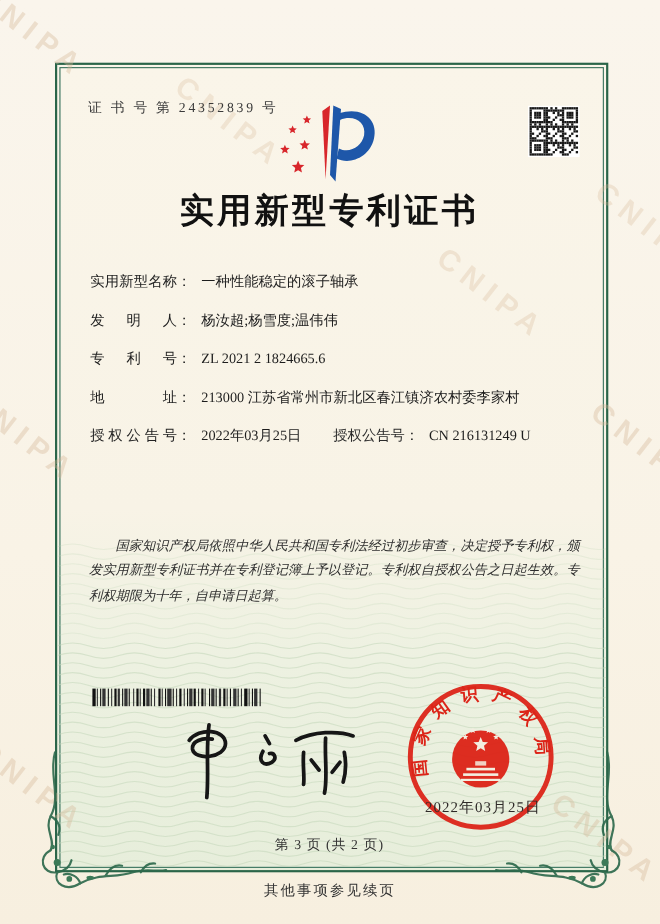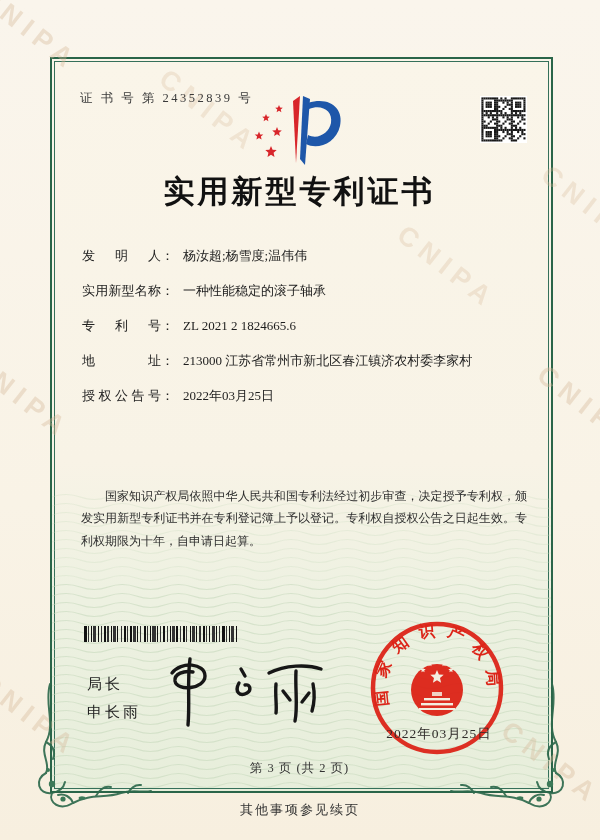--- a/index.html
+++ b/index.html
@@ -40,21 +40,21 @@
   .fields{position:absolute;left:30px;top:187px;right:22px;display:flex;
           flex-direction:column;gap:15px;font-size:13px;}
   .frow{line-height:20px;position:relative;white-space:nowrap;}
   .flabel{display:inline-block;width:79px;text-align:justify;text-align-last:justify;color:#222;}
   .colon{color:#222;}
   .fvalue{margin-left:9px;color:#1d1d1d;}
   .fpair2{position:absolute;left:221px;top:0;}
 
   .paras{position:absolute;left:29px;top:426px;width:446px;font-size:12px;
          line-height:22.4px;text-align:justify;color:#2e2e2e;}
-  .paras p{margin:0;text-indent:2em;}
+  .paras p{margin:0;text-indent:2em;font-style:italic;}
 
   .barcode{position:absolute;left:32px;top:567px;width:155px;height:16px;font-size:0;}
   .barcode span{display:inline-block;height:100%;}
 
   .signer{position:absolute;left:35px;top:611px;
           font-family:"Liberation Sans","DejaVu Sans",sans-serif;
           font-size:15px;letter-spacing:3px;color:#222;line-height:28px;}
   .sig{position:absolute;left:105px;top:590px;}
 
   .seal{position:absolute;left:309px;top:553px;z-index:4;}
@@ -426,46 +426,43 @@
         <rect x="20.30" y="43.40" width="2.1" height="2.1" fill="#181818"></rect>
         <rect x="30.80" y="43.40" width="2.1" height="2.1" fill="#181818"></rect>
         <rect x="32.90" y="43.40" width="2.1" height="2.1" fill="#181818"></rect>
         <rect x="35.00" y="43.40" width="2.1" height="2.1" fill="#181818"></rect>
       </svg>
 
     <div class="title">实用新型专利证书</div>
 
     <div class="fields">
       <div class="frow">
-        <span class="flabel">发明人</span><span class="colon">：</span><span class="fvalue">杨汝超;杨雪度;温伟伟</span>
+        <span class="flabel">实用新型名称</span><span class="colon">：</span><span class="fvalue">一种性能稳定的滚子轴承</span>
       </div>
       <div class="frow">
-        <span class="flabel">实用新型名称</span><span class="colon">：</span><span class="fvalue">一种性能稳定的滚子轴承</span>
+        <span class="flabel">发明人</span><span class="colon">：</span><span class="fvalue">杨汝超;杨雪度;温伟伟</span>
       </div>
       <div class="frow">
         <span class="flabel">专利号</span><span class="colon">：</span><span class="fvalue">ZL 2021 2 1824665.6</span>
       </div>
       <div class="frow">
         <span class="flabel">地址</span><span class="colon">：</span><span class="fvalue">213000 江苏省常州市新北区春江镇济农村委李家村</span>
       </div>
       <div class="frow">
         <span class="flabel">授权公告号</span><span class="colon">：</span><span class="fvalue">2022年03月25日</span>
+        <span class="fpair2"><span>授权公告号</span><span class="colon">：</span><span class="fvalue">CN 216131249 U</span></span>
       </div>
     </div>
 
     <div class="paras">
       <p>国家知识产权局依照中华人民共和国专利法经过初步审查，决定授予专利权，颁发实用新型专利证书并在专利登记簿上予以登记。专利权自授权公告之日起生效。专利权期限为十年，自申请日起算。</p>
     </div>
 
     <div class="barcode" id="barcode"><span style="width: 3px; background: rgb(17, 17, 17);"></span><span style="width: 1px; background: transparent;"></span><span style="width: 1px; background: rgb(51, 51, 51);"></span><span style="width: 2px; background: transparent;"></span><span style="width: 1px; background: rgb(17, 17, 17);"></span><span style="width: 1px; background: transparent;"></span><span style="width: 3px; background: rgb(51, 51, 51);"></span><span style="width: 2px; background: transparent;"></span><span style="width: 1px; background: rgb(17, 17, 17);"></span><span style="width: 2px; background: transparent;"></span><span style="width: 1px; background: rgb(51, 51, 51);"></span><span style="width: 2px; background: transparent;"></span><span style="width: 2px; background: rgb(17, 17, 17);"></span><span style="width: 1px; background: transparent;"></span><span style="width: 2px; background: rgb(51, 51, 51);"></span><span style="width: 2px; background: transparent;"></span><span style="width: 1px; background: rgb(17, 17, 17);"></span><span style="width: 1px; background: transparent;"></span><span style="width: 3px; background: rgb(51, 51, 51);"></span><span style="width: 1px; background: transparent;"></span><span style="width: 1px; background: rgb(17, 17, 17);"></span><span style="width: 3px; background: transparent;"></span><span style="width: 1px; background: rgb(51, 51, 51);"></span><span style="width: 2px; background: transparent;"></span><span style="width: 2px; background: rgb(17, 17, 17);"></span><span style="width: 1px; background: transparent;"></span><span style="width: 1px; background: rgb(51, 51, 51);"></span><span style="width: 2px; background: transparent;"></span><span style="width: 2px; background: rgb(17, 17, 17);"></span><span style="width: 1px; background: transparent;"></span><span style="width: 3px; background: rgb(51, 51, 51);"></span><span style="width: 1px; background: transparent;"></span><span style="width: 1px; background: rgb(17, 17, 17);"></span><span style="width: 2px; background: transparent;"></span><span style="width: 1px; background: rgb(51, 51, 51);"></span><span style="width: 3px; background: transparent;"></span><span style="width: 2px; background: rgb(17, 17, 17);"></span><span style="width: 1px; background: transparent;"></span><span style="width: 1px; background: rgb(51, 51, 51);"></span><span style="width: 2px; background: transparent;"></span><span style="width: 1px; background: rgb(17, 17, 17);"></span><span style="width: 1px; background: transparent;"></span><span style="width: 4px; background: rgb(51, 51, 51);"></span><span style="width: 1px; background: transparent;"></span><span style="width: 1px; background: rgb(17, 17, 17);"></span><span style="width: 2px; background: transparent;"></span><span style="width: 1px; background: rgb(51, 51, 51);"></span><span style="width: 2px; background: transparent;"></span><span style="width: 2px; background: rgb(17, 17, 17);"></span><span style="width: 2px; background: transparent;"></span><span style="width: 1px; background: rgb(51, 51, 51);"></span><span style="width: 2px; background: transparent;"></span><span style="width: 1px; background: rgb(17, 17, 17);"></span><span style="width: 1px; background: transparent;"></span><span style="width: 3px; background: rgb(51, 51, 51);"></span><span style="width: 1px; background: transparent;"></span><span style="width: 2px; background: rgb(17, 17, 17);"></span><span style="width: 2px; background: transparent;"></span><span style="width: 1px; background: rgb(51, 51, 51);"></span><span style="width: 2px; background: transparent;"></span><span style="width: 2px; background: rgb(17, 17, 17);"></span><span style="width: 1px; background: transparent;"></span><span style="width: 1px; background: rgb(51, 51, 51);"></span><span style="width: 3px; background: transparent;"></span><span style="width: 1px; background: rgb(17, 17, 17);"></span><span style="width: 1px; background: transparent;"></span><span style="width: 3px; background: rgb(51, 51, 51);"></span><span style="width: 1px; background: transparent;"></span><span style="width: 1px; background: rgb(17, 17, 17);"></span><span style="width: 2px; background: transparent;"></span><span style="width: 2px; background: rgb(51, 51, 51);"></span><span style="width: 2px; background: transparent;"></span><span style="width: 2px; background: rgb(17, 17, 17);"></span><span style="width: 1px; background: transparent;"></span><span style="width: 1px; background: rgb(51, 51, 51);"></span><span style="width: 2px; background: transparent;"></span><span style="width: 1px; background: rgb(17, 17, 17);"></span><span style="width: 2px; background: transparent;"></span><span style="width: 3px; background: rgb(51, 51, 51);"></span><span style="width: 1px; background: transparent;"></span><span style="width: 1px; background: rgb(17, 17, 17);"></span><span style="width: 2px; background: transparent;"></span><span style="width: 1px; background: rgb(51, 51, 51);"></span><span style="width: 2px; background: transparent;"></span><span style="width: 3px; background: rgb(17, 17, 17);"></span><span style="width: 1px; background: transparent;"></span><span style="width: 1px; background: rgb(51, 51, 51);"></span><span style="width: 2px; background: transparent;"></span><span style="width: 1px; background: rgb(17, 17, 17);"></span><span style="width: 1px; background: transparent;"></span><span style="width: 3px; background: rgb(51, 51, 51);"></span><span style="width: 2px; background: transparent;"></span><span style="width: 1px; background: rgb(17, 17, 17);"></span><span style="width: 2px; background: transparent;"></span></div>
 
-    <div class="signer">
-      <div>局长</div>
-      <div>申长雨</div>
-    </div>
 
     <svg class="sig" width="185" height="82" viewBox="0 0 185 82">
       <g fill="none" stroke="#161616" stroke-width="3.4" stroke-linecap="round" stroke-linejoin="round">
         <path d="M33,10 C30,32 33,54 31,76"></path>
         <path d="M15,24 C24,12 48,14 48,27 C48,40 20,43 18,32 C17,25 27,21 36,23"></path>
         <path d="M84,20 l4,7"></path>
         <path d="M82,34 C77,43 83,48 90,44 C95,41 93,35 88,36"></path>
         <path d="M112,24 C128,16 150,15 164,20"></path>
         <path d="M139,22 C138,40 141,58 138,72"></path>
         <path d="M119,35 C118,47 120,57 119,64"></path>

